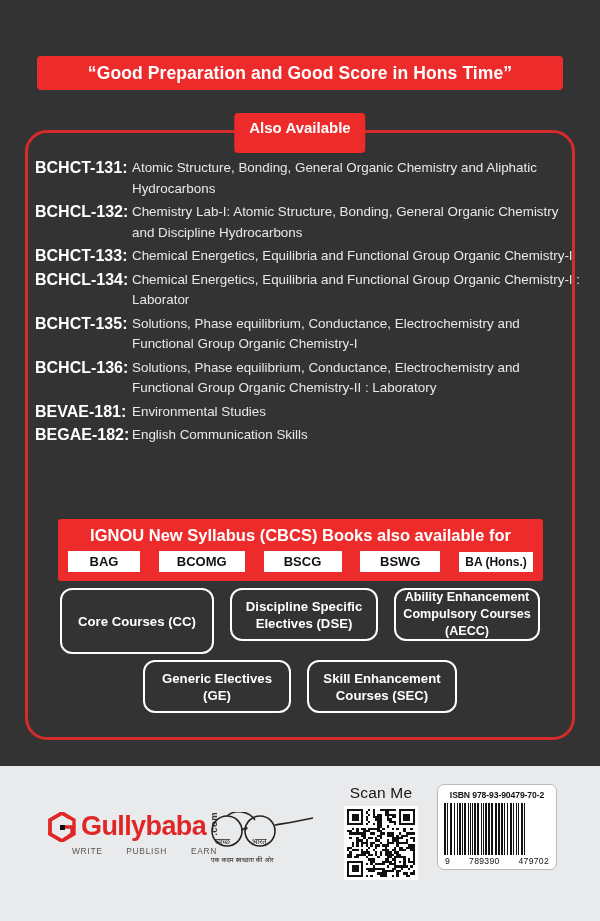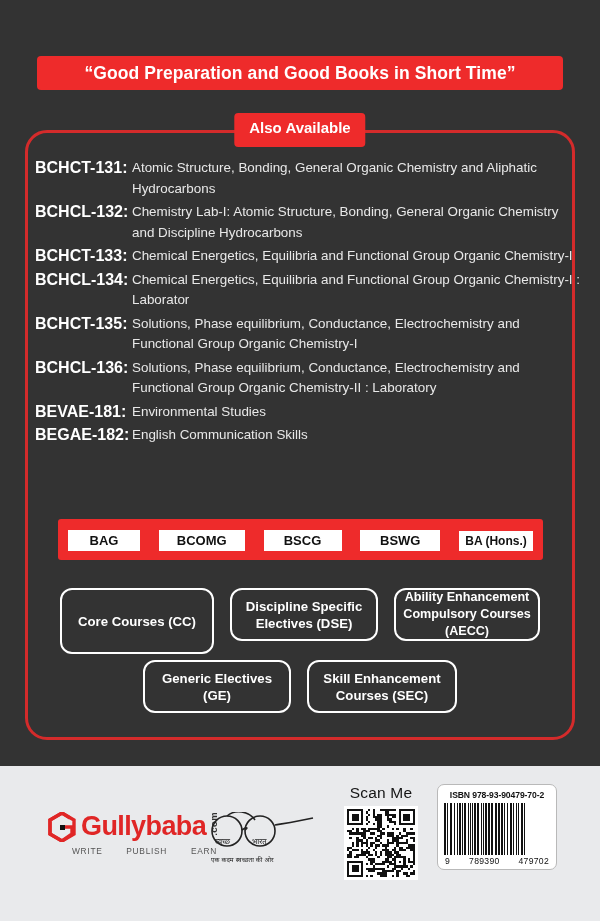--- a/index.html
+++ b/index.html
@@ -50,21 +50,21 @@
   }
   .also-badge {
     position: absolute;
     left: 50%;
     top: 113px;
     transform: translateX(-50%);
     background: #ee2b2b;
     color: #ffffff;
     font-size: 15px;
     font-weight: bold;
-    padding: 6px 15px 11px 15px;
+    padding: 6px 15px 17px 15px;
     border-radius: 4px;
     z-index: 3;
     white-space: nowrap;
   }
 
   
   .course-list {
     position: absolute;
     left: 35px;
     top: 158px;
@@ -308,21 +308,21 @@
     font-family: "Liberation Sans", sans-serif;
     margin-top: 1px;
     padding: 0 1px;
     letter-spacing: 0.3px;
   }
 </style>
 </head>
 <body>
 
 <div class="quote-banner">
-  <span class="quote-banner-text">“Good Preparation and Good Books in Short Time”</span>
+  <span class="quote-banner-text">“Good Preparation and Good Score in Hons Time”</span>
 </div>
 
 <div class="panel"></div>
 <div class="also-badge">Also Available</div>
 
 <div class="course-list">
   <div class="course-row">
     <span class="course-code">BCHCT-131:</span>
     <span class="course-title">Atomic Structure, Bonding, General Organic Chemistry and Aliphatic Hydrocarbons</span>
   </div>
@@ -350,20 +350,21 @@
     <span class="course-code">BEVAE-181:</span>
     <span class="course-title">Environmental Studies</span>
   </div>
   <div class="course-row">
     <span class="course-code">BEGAE-182:</span>
     <span class="course-title">English Communication Skills</span>
   </div>
 </div>
 
 <div class="cbcs-block">
+  <div class="cbcs-title">IGNOU New Syllabus (CBCS) Books also available for</div>
   <div class="cbcs-tags">
     <span class="cbcs-tag w1">BAG</span>
     <span class="cbcs-tag w2">BCOMG</span>
     <span class="cbcs-tag w3">BSCG</span>
     <span class="cbcs-tag w4">BSWG</span>
     <span class="cbcs-tag w5">BA (Hons.)</span>
   </div>
 </div>
 
 <div class="pill-row r1">

